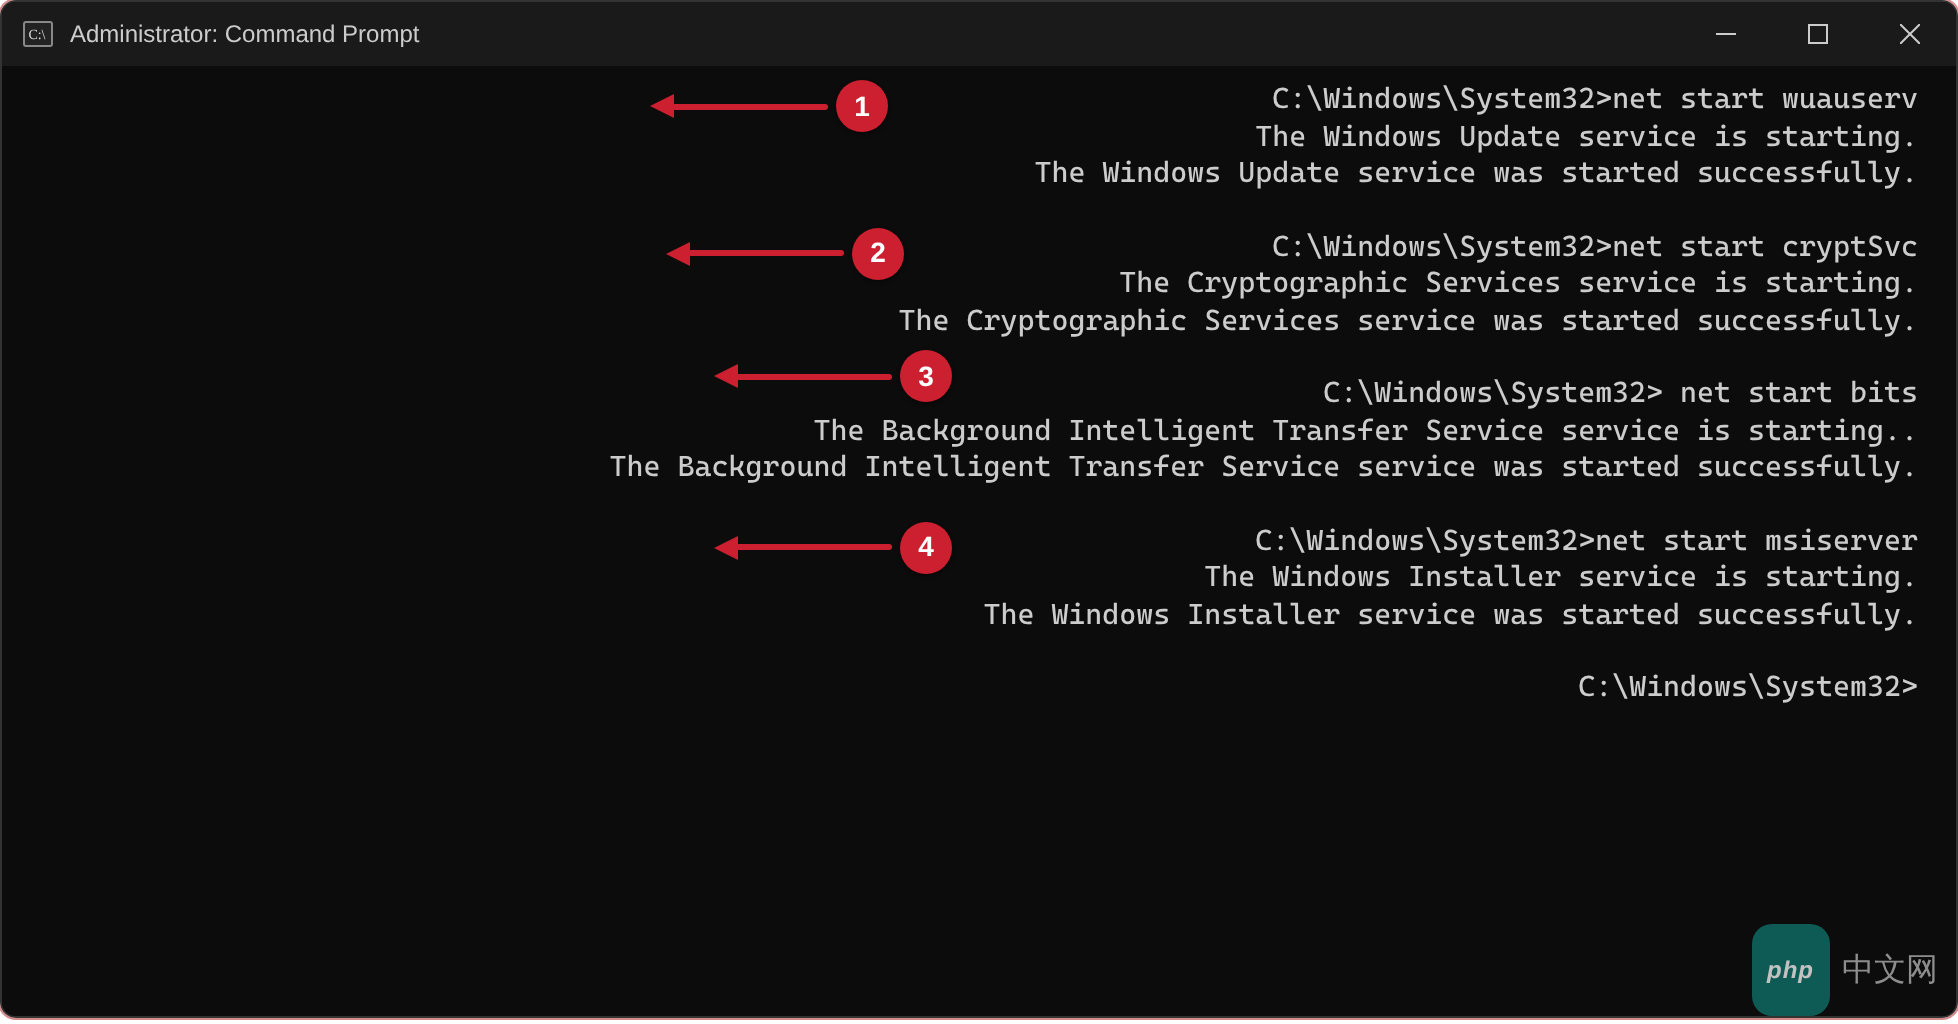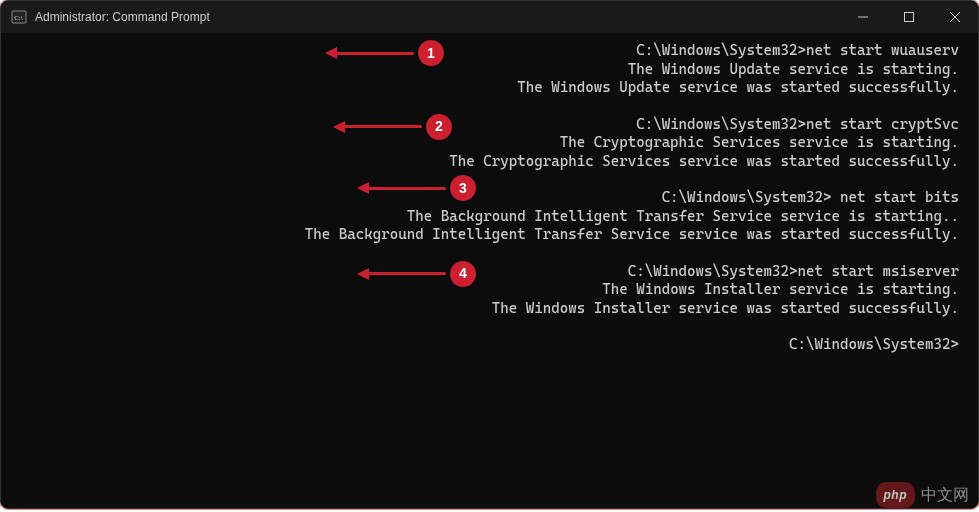--- a/index.html
+++ b/index.html
@@ -122,25 +122,25 @@
       position: absolute;
       right: 10px;
       bottom: 4px;
       display: flex;
       align-items: center;
       gap: 6px;
       opacity: .75;
       font-family: "Segoe UI", sans-serif;
     }
     .php-pill {
-      background: #7f1d1d;
+      background: #0f766e;
       color: #fff;
       font-weight: 700;
       font-size: 12px;
-      padding: 6px 8px;
+      padding: 16px 8px;
       border-radius: 10px;
       font-style: italic;
       letter-spacing: .5px;
     }
     .wm-text {
       color: #b8b8b8;
       font-size: 16px;
     }
     
     .outer-border {

